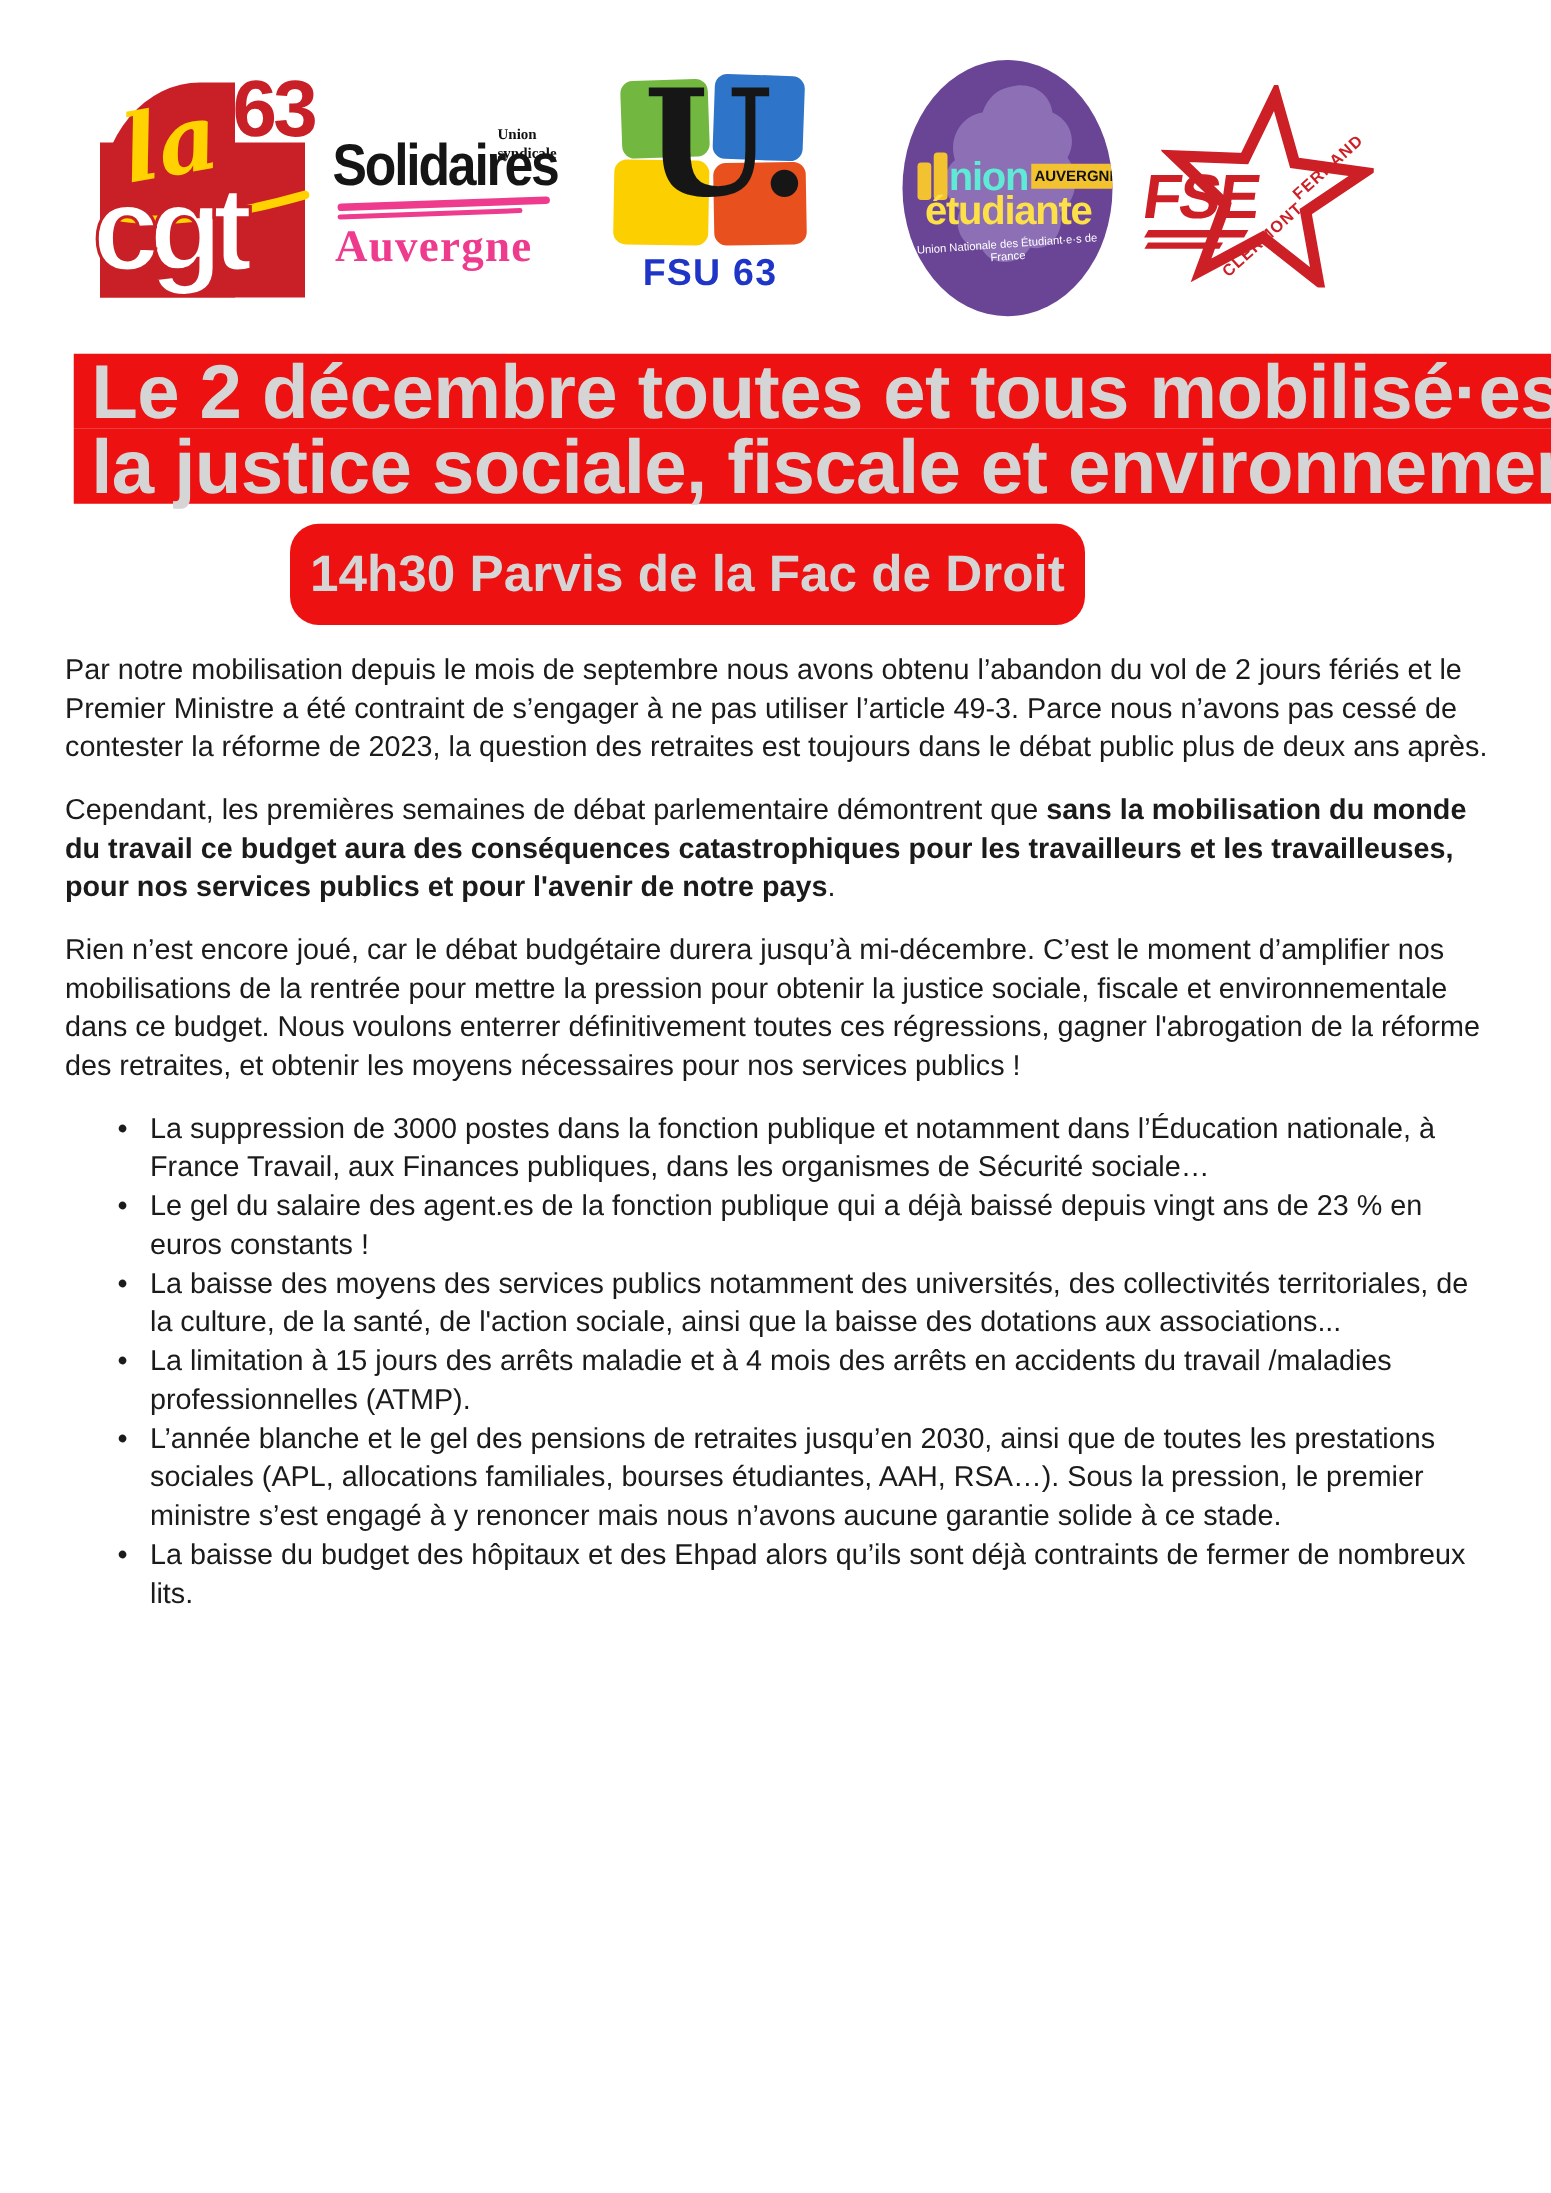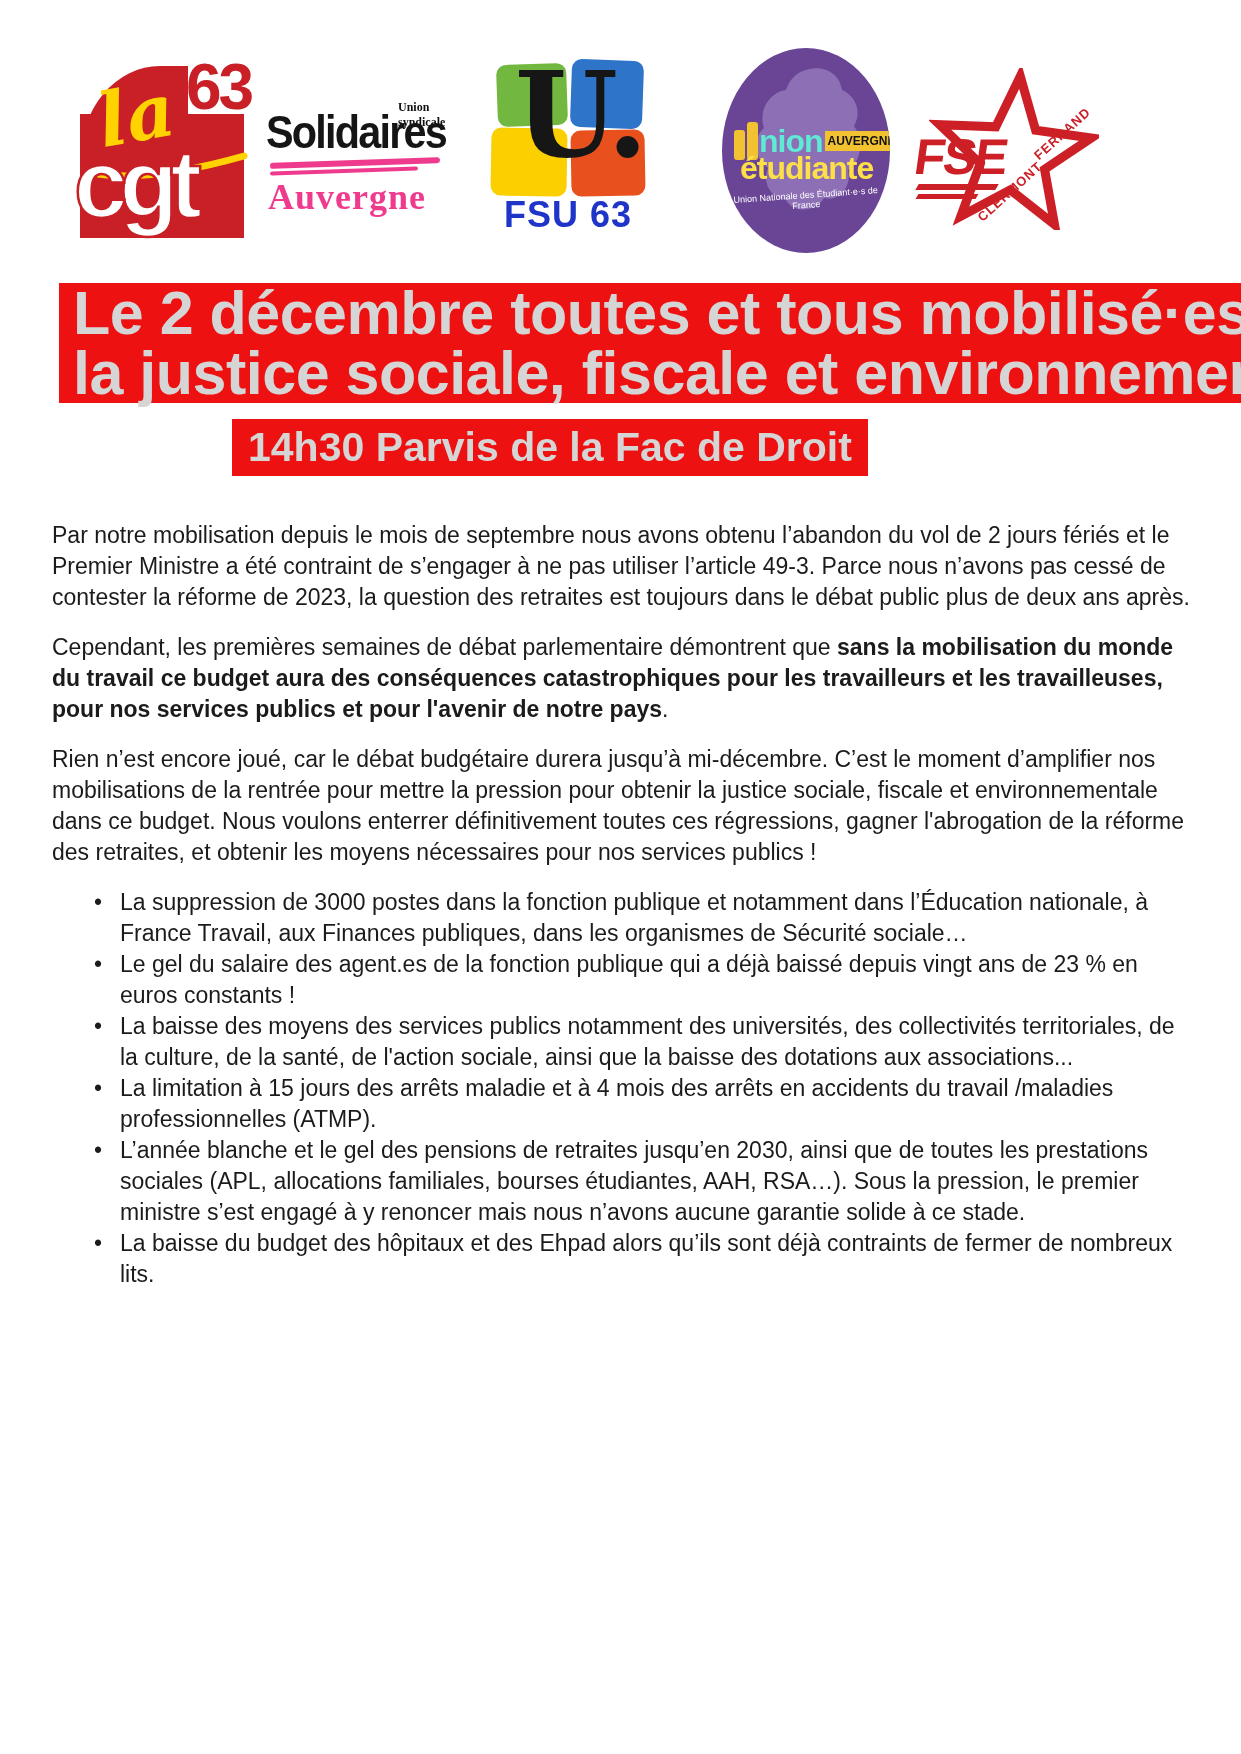--- a/index.html
+++ b/index.html
@@ -38,21 +38,21 @@
 
   
   .logo-fsu{left:487px;top:58px;width:162px;height:176px;}
   .fsu-sq{position:absolute;border-radius:10px;}
   .fsu-sq.g{left:10px;top:6px;width:70px;height:62px;background:var(--fsu-green);transform:rotate(-2deg);}
   .fsu-sq.b{left:84px;top:2px;width:72px;height:68px;background:var(--fsu-blue);transform:rotate(2deg);}
   .fsu-sq.y{left:4px;top:70px;width:76px;height:68px;background:var(--fsu-yellow);transform:rotate(1deg);}
   .fsu-sq.o{left:84px;top:72px;width:74px;height:66px;background:var(--fsu-orange);transform:rotate(-1deg);}
   .fsu-u{position:absolute;left:28px;top:-14px;font-family:"DejaVu Serif",serif;font-weight:bold;
          font-size:118px;line-height:1.2;color:#161616;}
-  .fsu-caption{position:absolute;left:0;bottom:-2px;width:100%;text-align:center;font-size:36px;
+  .fsu-caption{position:absolute;left:0;bottom:-2px;width:100%;text-align:center;font-size:30px;
                font-weight:bold;color:var(--fsu-caption-blue);letter-spacing:1px;}
 
   
   .logo-ue{left:722px;top:48px;width:168px;height:205px;background:var(--ue-purple);border-radius:50%;overflow:hidden;}
   .ue-map{position:absolute;left:14px;top:14px;}
   .ue-line1{position:absolute;left:12px;top:74px;display:flex;align-items:center;}
   .ue-ubars{display:inline-flex;align-items:flex-end;margin-right:1px;}
   .ue-ubars i{display:block;width:11px;background:var(--ue-yellow);border-radius:3px;}
   .ue-ubars i:first-child{height:30px;margin-right:2px;}
   .ue-ubars i:last-child{height:38px;}
@@ -75,21 +75,21 @@
              transform:rotate(-42deg);letter-spacing:1px;}
   .fse-city2{position:absolute;left:112px;top:58px;font-size:13px;font-weight:bold;color:var(--fse-red);
              transform:rotate(-42deg);letter-spacing:1px;}
 
   
   .banner{position:absolute;left:59px;top:283px;}
   .banner-line{display:table;background:var(--banner-bg);color:var(--banner-fg);
                font-weight:bold;font-size:61px;line-height:60px;letter-spacing:-.5px;
                padding:0 17px 0 14px;white-space:nowrap;}
   .subbanner{position:absolute;left:232px;top:419px;background:var(--banner-bg);color:var(--banner-fg);
-             font-weight:bold;font-size:41px;line-height:57px;padding:0 16px;white-space:nowrap;}
+             font-weight:bold;font-size:41px;line-height:57px;padding:12px 16px;white-space:nowrap;border-radius:23px;}
 
   
   .body{position:absolute;left:52px;top:520px;width:1138px;font-size:23px;line-height:31px;}
   .body p{margin:0 0 19px;}
   .body b{font-weight:bold;}
   .body ul{list-style:none;margin:12px 0 0;padding:0 0 0 68px;}
   .body li{position:relative;margin:0;}
   .body li::before{content:"\2022";position:absolute;left:-26px;}
 </style>
 </head>

